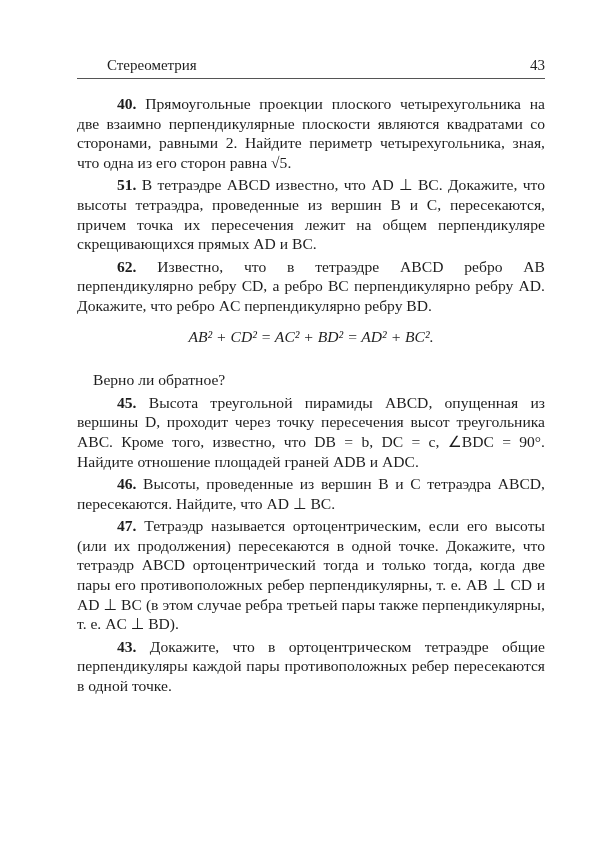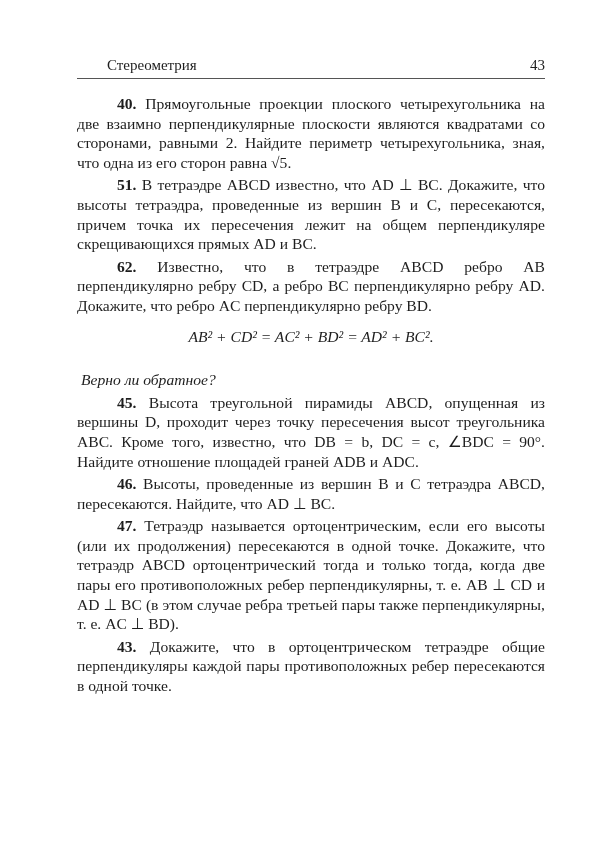--- a/index.html
+++ b/index.html
@@ -8,21 +8,21 @@
   .page { position: absolute; left: 77px; top: 57px; width: 468px; }
   .header { display: flex; justify-content: space-between; align-items: baseline;
             font-size: 15px; height: 20px; padding-bottom: 1px;
             border-bottom: 1px solid #555; font-family: "Liberation Serif", serif; }
   .header .title { flex: 1; text-align: left; padding-left: 30px; font-family: Liberation Serif, serif; }
   .content { margin-top: 15px; font-family: "Liberation Serif", serif;
              font-size: 15.6px; line-height: 19.6px; text-align: justify; }
   .problem { text-indent: 40px; margin: 0 0 3px 0; }
   .num { font-weight: bold; }
   .formula { text-align: center; font-style: italic; margin: 11px 0 24px 0; text-indent: 0; }
-  .cont { margin: 0 0 3px 4px; font-style: italic; }
+  .cont { margin: 0 0 3px 16px; }
 </style>
 </head>
 <body>
 
 <div class="page">
   <div class="header">
     <span class="title">Стереометрия</span>
     <span class="pnum">43</span>
   </div>
 

